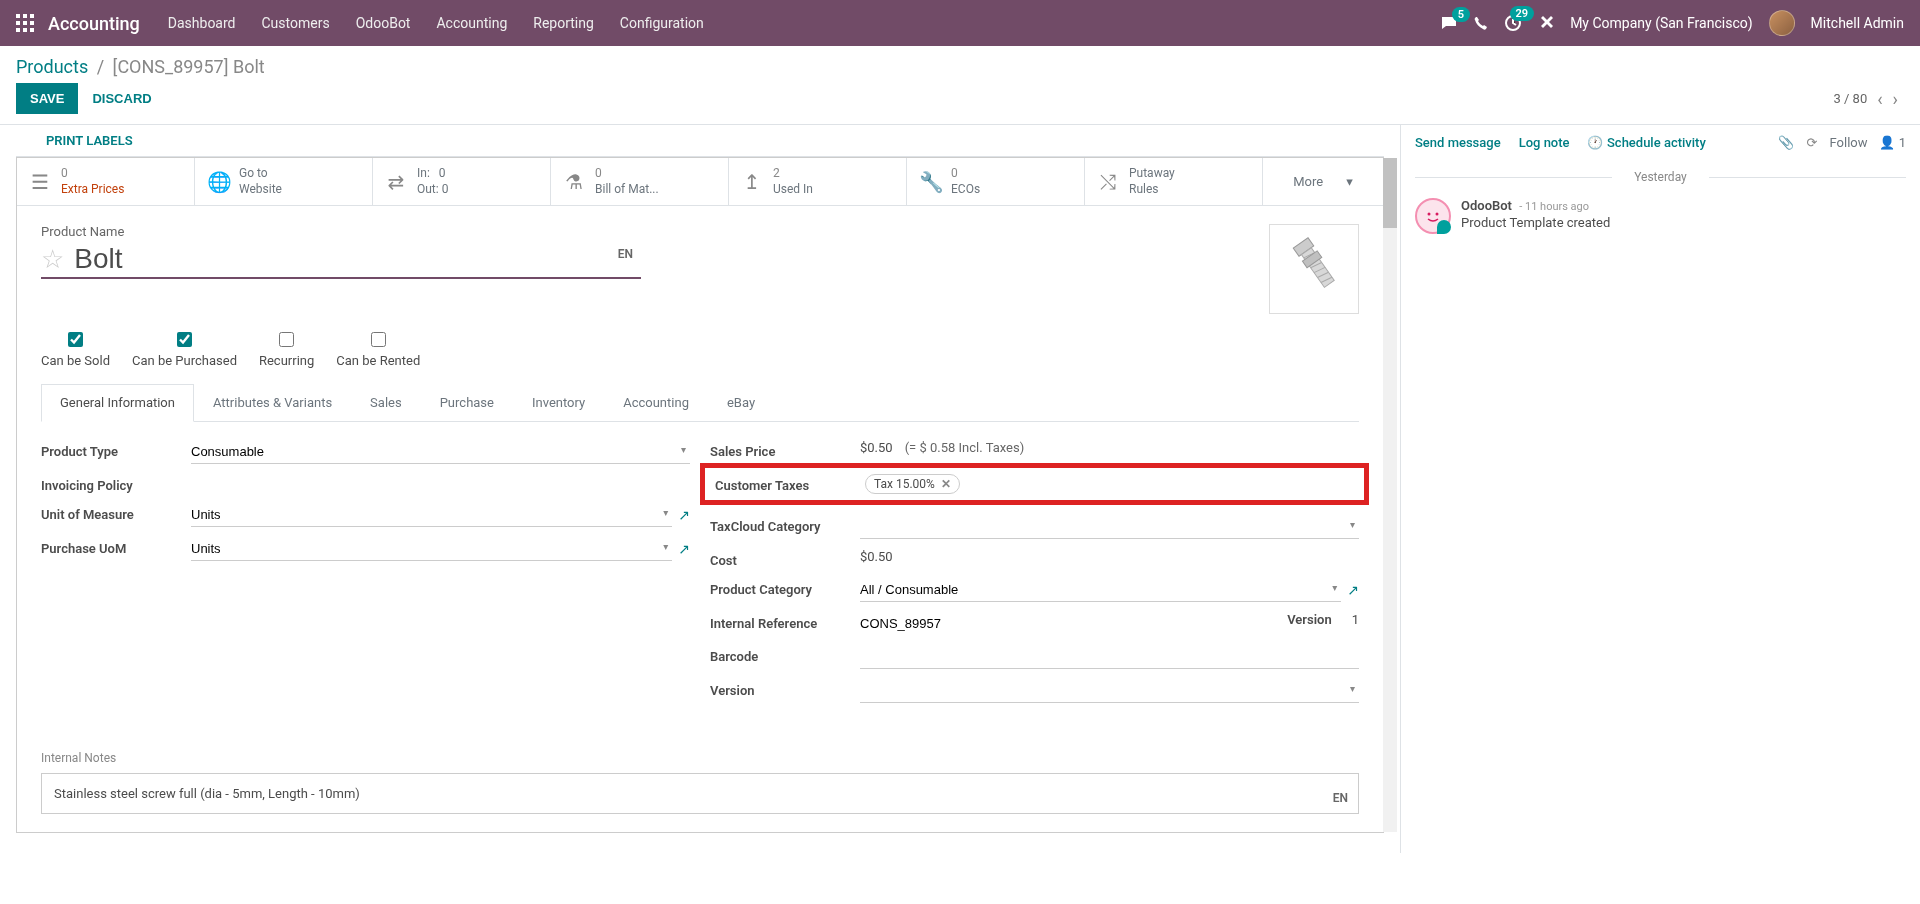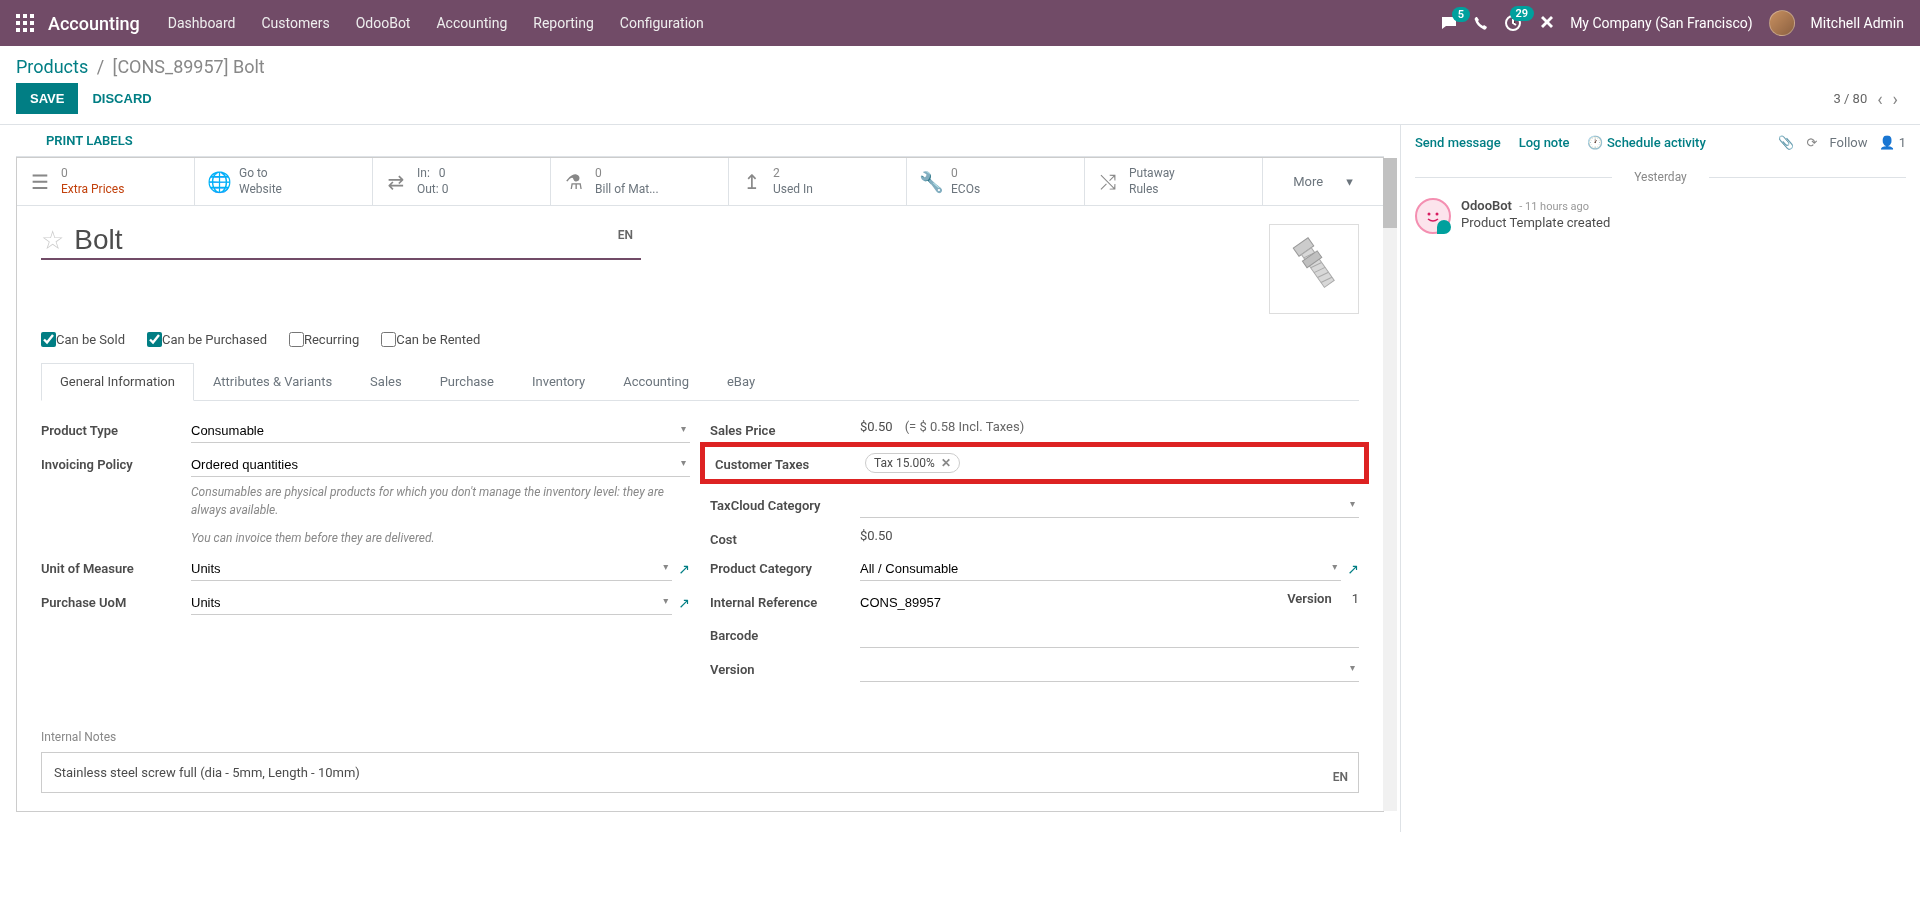--- a/index.html
+++ b/index.html
@@ -42,21 +42,21 @@
 .sheet-body { padding: 18px 24px; }
 .title-row { display: flex; }
 .title-left { flex: 1; }
 .prod-label { color: #666; font-size: 13px; margin-bottom: 4px; }
 .name-row { display: flex; align-items: center; gap: 10px; border-bottom: 2px solid #714B67; width: 600px; padding-bottom: 2px; position: relative; }
 .name-row .star { font-size: 26px; color: #ccc; cursor: pointer; }
 .name-row input { border: none; font-size: 28px; font-weight: 400; outline: none; width: 100%; background: transparent; color: #4c4c4c; }
 .name-row .lang { position: absolute; right: 8px; top: 4px; font-size: 12px; color: #666; font-weight: 600; cursor: pointer; }
 .img-box { width: 90px; height: 90px; border: 1px solid #ddd; margin-left: auto; display: flex; align-items: center; justify-content: center; cursor: pointer; }
 .checks { display: flex; gap: 22px; margin-top: 18px; }
-.checks label { display: flex; align-items: center; cursor: pointer; font-size: 13px; }
+.checks label { display: flex; align-items: center; gap: 6px; cursor: pointer; font-size: 13px; flex-direction: column; }
 .checks input[type=checkbox] { width: 15px; height: 15px; accent-color: #017E84; cursor: pointer; }
 .tabs { display: flex; border-bottom: 1px solid #dee2e6; margin-top: 16px; }
 .tab { padding: 10px 18px; cursor: pointer; color: #6c757d; border: 1px solid transparent; font-size: 13px; }
 .tab.active { border: 1px solid #dee2e6; border-bottom: 1px solid #fff; margin-bottom: -1px; color: #4c4c4c; background: #fff; }
 .tab-content { padding: 18px 0; display: flex; gap: 20px; }
 .col { flex: 1; }
 .field { display: flex; margin-bottom: 10px; align-items: flex-start; }
 .field .flabel { width: 150px; font-weight: 600; color: #4c4c4c; font-size: 13px; padding-top: 4px; }
 .field .fval { flex: 1; }
 .sel { width: 100%; border: none; border-bottom: 1px solid #ccc; padding: 4px 0; font-size: 13px; background: transparent; cursor: pointer; appearance: none; position: relative; }
@@ -204,20 +204,21 @@
           <span class="txt"><span>Putaway</span><br><span>Rules</span></span>
         </div>
         <div class="stat more">
           <span>More</span>&nbsp;<span>▾</span>
         </div>
       </div>
 
       <div class="sheet-body">
         <div class="title-row">
           <div class="title-left">
+            <div class="prod-label">Product Name</div>
             <div class="name-row">
               <span class="star">☆</span>
               <input value="Bolt" style="">
               <span class="lang">EN</span>
             </div>
           </div>
           <div class="img-box">
             <svg width="70" height="70" viewBox="0 0 70 70">
               <g transform="rotate(-35 35 35)">
                 <rect x="30" y="6" width="18" height="10" fill="#ccc" stroke="#999"></rect>
@@ -264,25 +265,20 @@
         </div>
 
         <div class="tab-content">
           <div class="col">
             <div class="field">
               <div class="flabel">Product Type</div>
               <div class="fval sel-wrap"><select class="sel"><option>Consumable</option></select></div>
             </div>
             <div class="field">
               <div class="flabel">Invoicing Policy</div>
-              <div class="fval">
-                <div class="sel-wrap"><select class="sel"><option>Ordered quantities</option></select></div>
-                <div class="help">Consumables are physical products for which you don't manage the inventory level: they are always available.</div>
-                <div class="help" style="margin-top:10px;">You can invoice them before they are delivered.</div>
-              </div>
             </div>
             <div class="field">
               <div class="flabel">Unit of Measure</div>
               <div class="fval" style="display:flex;align-items:center;">
                 <div class="sel-wrap" style="flex:1;"><select class="sel"><option>Units</option></select></div>
                 <span class="ext-link">↗</span>
               </div>
             </div>
             <div class="field">
               <div class="flabel">Purchase UoM</div>

